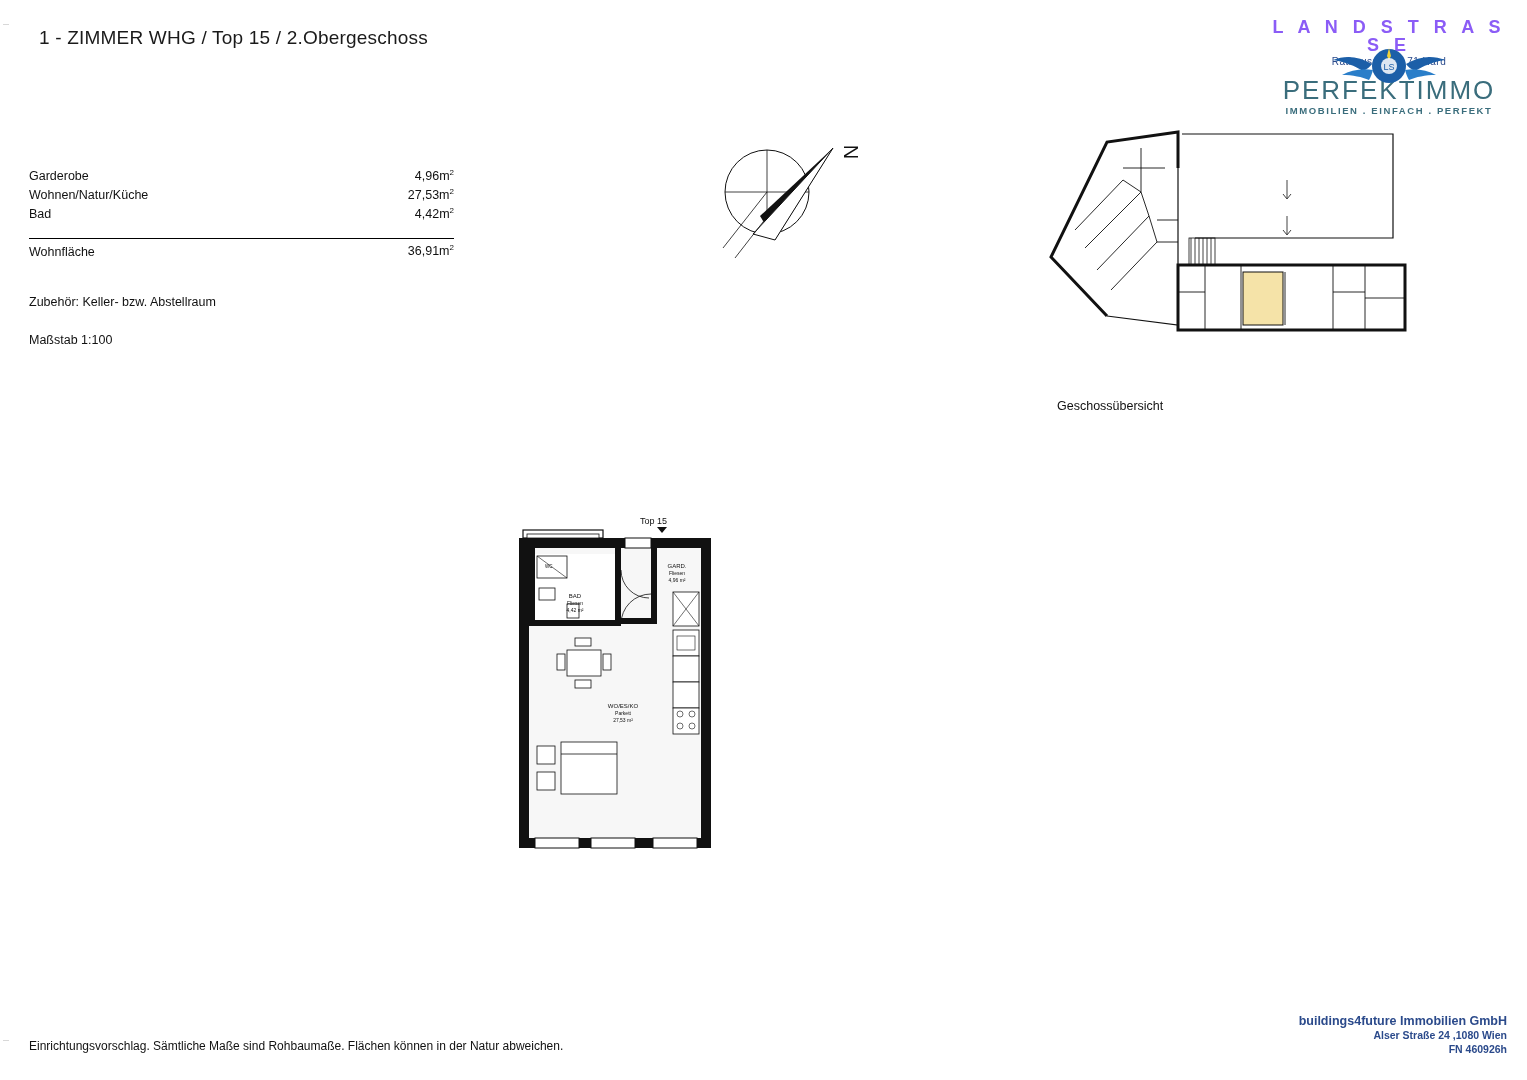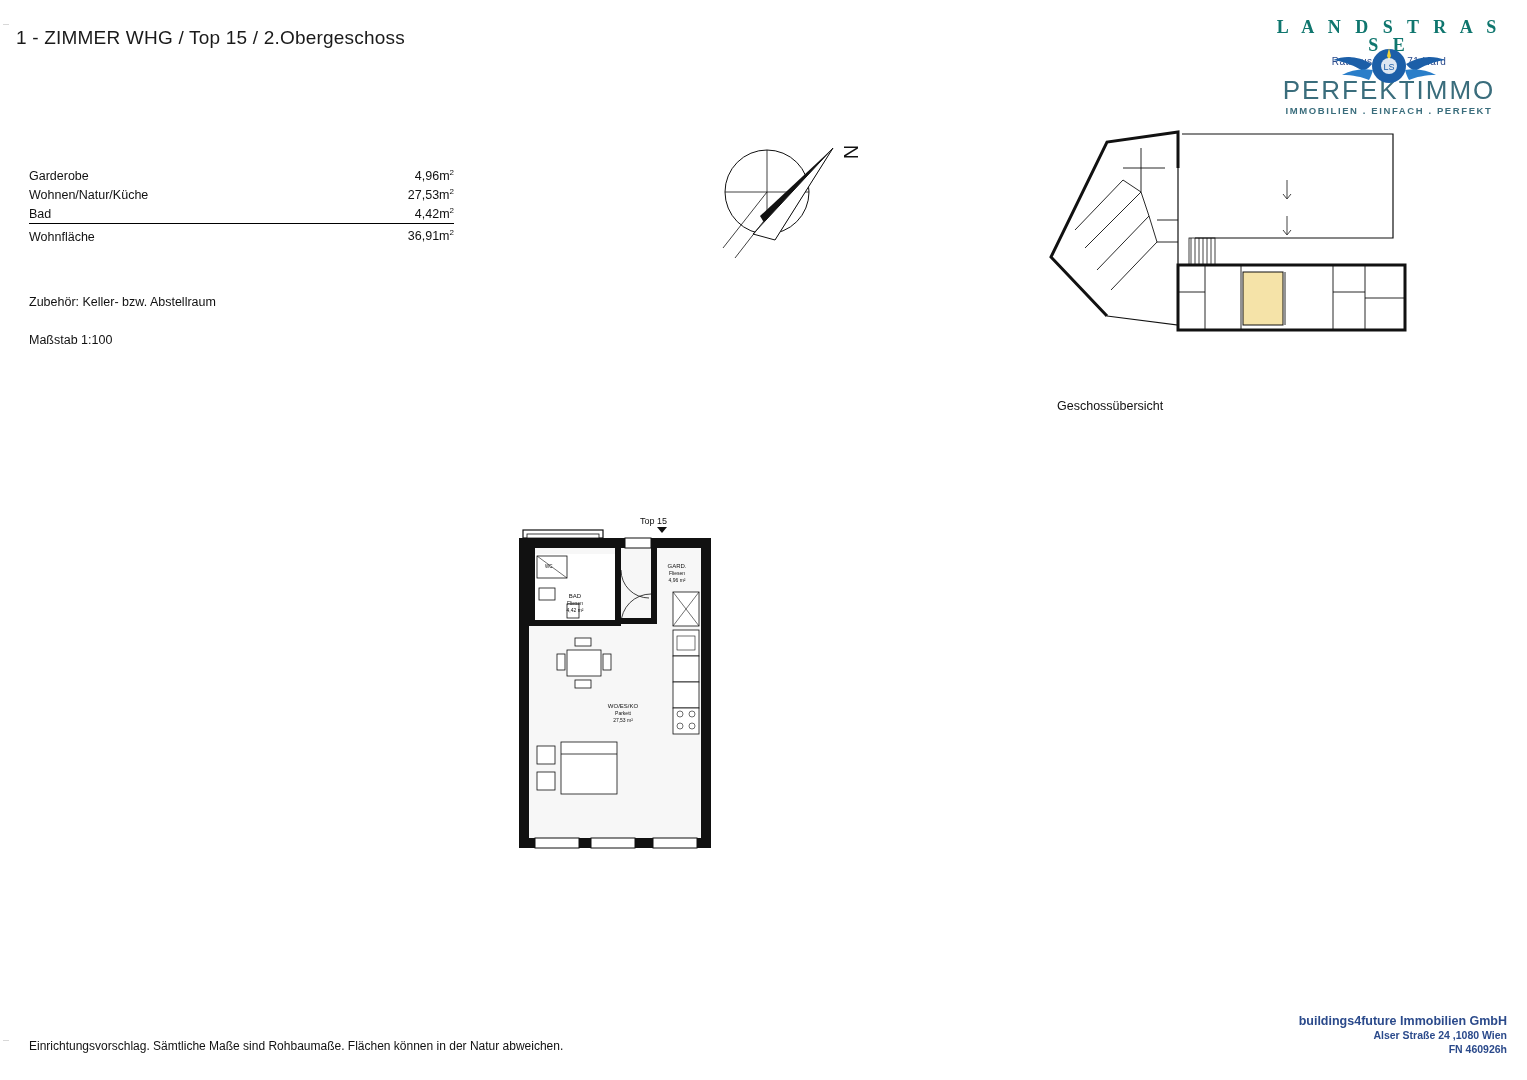--- a/index.html
+++ b/index.html
@@ -10,44 +10,43 @@
     position: relative;
     background: #ffffff;
     font-family: "Liberation Sans", sans-serif;
     color: #111111;
     overflow: hidden;
   }
 
   
   #page-title {
     position: absolute;
-    left: 16px;
+    left: 39px;
     top: 27px;
     font-size: 19px;
     letter-spacing: 0.2px;
     color: #1a1a1a;
     white-space: nowrap;
   }
 
   
   #logo {
     position: absolute;
     right: 18px;
     top: 18px;
     width: 240px;
     height: 100px;
     text-align: center;
   }
   #logo .ls {
     font-size: 18px;
     letter-spacing: 5px;
-    color: #0f766e;
+    color: #8b5cf6;
     font-weight: bold;
     line-height: 1;
-    font-family: Liberation Serif, serif;
   }
   #logo .addr {
     font-size: 10px;
     color: #2b4a8b;
     letter-spacing: 0.5px;
     margin-top: 3px;
     line-height: 1;
   }
   #logo .pf {
     font-size: 26px;
@@ -86,21 +85,21 @@
     display: flex;
     justify-content: space-between;
     align-items: baseline;
     line-height: 15px;
     padding: 0;
   }
   #area-table .row .val { text-align: right; white-space: nowrap; }
   #area-table .total {
     border-top: 1px solid #000;
     padding-top: 1px;
-    margin-top: 1px;
+    margin-top: 16px;
   }
   sup { font-size: 8px; vertical-align: super; }
 
   #accessories {
     position: absolute;
     left: 29px;
     top: 295px;
     font-size: 12.5px;
   }
   #scale {

